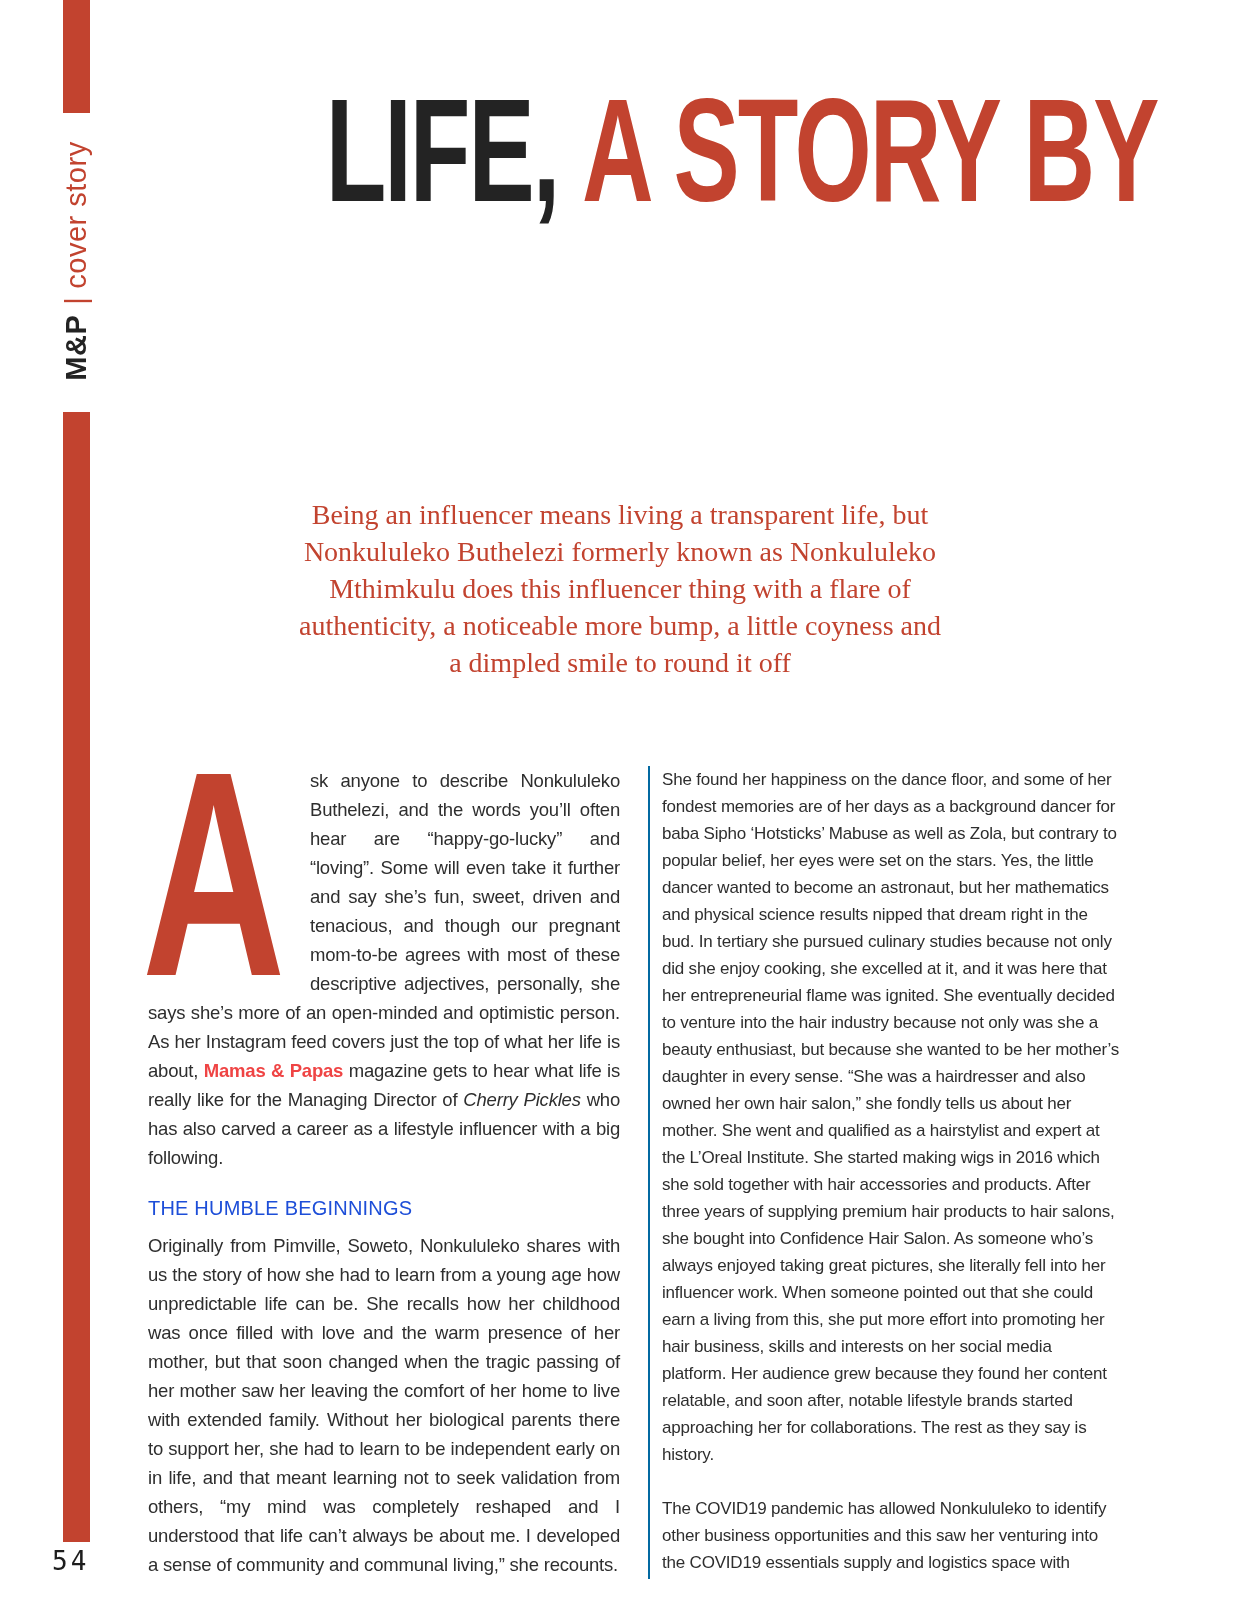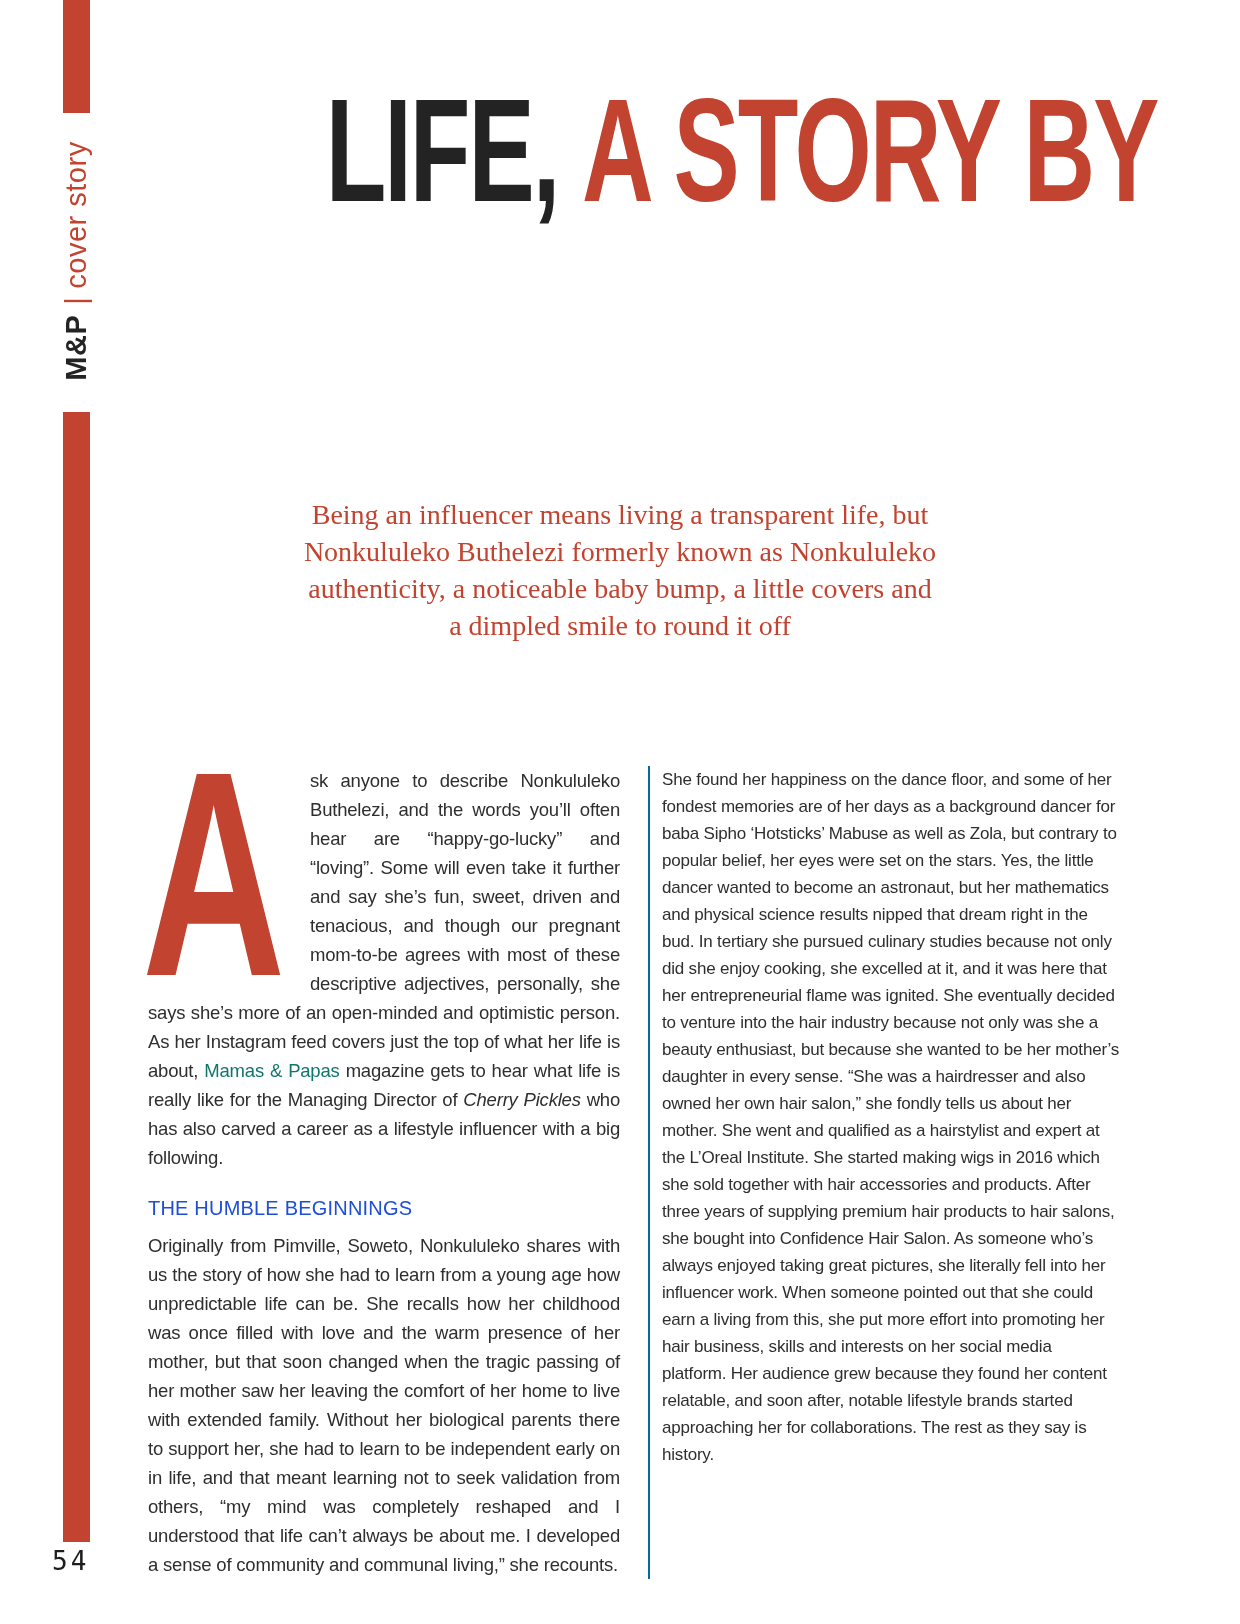--- a/index.html
+++ b/index.html
@@ -43,21 +43,21 @@
     margin-left:28px;flex:1;border-left:2px solid #0369a1;padding-left:12px;
     font-size:17px;line-height:27px;letter-spacing:-0.2px;color:#2e2e2e;
   }
   .col-left p,.col-right p{margin:0;}
   .col-right .para2{margin-top:27px;}
   .dropcap-box{float:left;width:152px;height:226px;position:relative;margin:6px 10px 0 0;}
   .dropcap-glyph{
     position:absolute;left:-6px;top:-44px;font-size:292px;line-height:1;font-weight:700;
     color:#c2432f;transform:scaleX(0.68);transform-origin:left top;
   }
-  .red-bold{color:#0f766e;font-weight:400;}
+  .red-bold{color:#ef4444;font-weight:700;}
   .ital{font-style:italic;}
   .section-heading{
     color:#1d4ed8;font-weight:400;font-size:20px;letter-spacing:.2px;
     margin:22px 0 8px 0;text-align:left;
   }
   
   .page-number{
     position:absolute;left:52px;top:1546px;
     font-family:"DejaVu Sans Mono",monospace;font-weight:400;font-size:26px;
     letter-spacing:3px;color:#1d1d1d;
@@ -78,37 +78,39 @@
 
   <div class="title">
     <div class="title-line">
       <span class="squeeze"><span class="t-black">LIFE,</span><span class="t-red">A STORY BY</span></span>
     </div>
   </div>
 
   <div class="standfirst">
     <div>Being an influencer means living a transparent life, but</div>
     <div>Nonkululeko Buthelezi formerly known as Nonkululeko</div>
-    <div>authenticity, a noticeable baby bump, a little covers and</div>
+    <div>Mthimkulu does this influencer thing with a flare of</div>
+    <div>authenticity, a noticeable more bump, a little coyness and</div>
     <div>a dimpled smile to round it off</div>
   </div>
 
   <div class="columns">
 
     <div class="col-left">
       <p class="para1">
         <span class="dropcap-box">
             <span class="dropcap-glyph">A</span>
           </span><span>sk anyone to describe Nonkululeko Buthelezi, and the words you’ll often hear are “happy-go-lucky” and “loving”. Some will even take it further and say she’s fun, sweet, driven and tenacious, and though our pregnant mom-to-be agrees with most of these descriptive adjectives, personally, she says she’s more of an open-minded and optimistic person. As her Instagram feed covers just the top of what her life is about, </span><span class="red-bold">Mamas &amp; Papas</span><span> magazine gets to hear what life is really like for the Managing Director of </span><span class="ital">Cherry Pickles</span><span> who has also carved a career as a lifestyle influencer with a big following.</span>
       </p>
       <div class="section-heading">THE HUMBLE BEGINNINGS</div>
       <p class="para2">Originally from Pimville, Soweto, Nonkululeko shares with us the story of how she had to learn from a young age how unpredictable life can be. She recalls how her childhood was once filled with love and the warm presence of her mother, but that soon changed when the tragic passing of her mother saw her leaving the comfort of her home to live with extended family. Without her biological parents there to support her, she had to learn to be independent early on in life, and that meant learning not to seek validation from others, “my mind was completely reshaped and I understood that life can’t always be about me. I developed a sense of community and communal living,” she recounts.</p>
     </div>
 
     <div class="col-right">
       <p class="para1">She found her happiness on the dance floor, and some of her fondest memories are of her days as a background dancer for baba Sipho ‘Hotsticks’ Mabuse as well as Zola, but contrary to popular belief, her eyes were set on the stars. Yes, the little dancer wanted to become an astronaut, but her mathematics and physical science results nipped that dream right in the bud. In tertiary she pursued culinary studies because not only did she enjoy cooking, she excelled at it, and it was here that her entrepreneurial flame was ignited. She eventually decided to venture into the hair industry because not only was she a beauty enthusiast, but because she wanted to be her mother’s daughter in every sense. “She was a hairdresser and also owned her own hair salon,” she fondly tells us about her mother. She went and qualified as a hairstylist and expert at the L’Oreal Institute. She started making wigs in 2016 which she sold together with hair accessories and products. After three years of supplying premium hair products to hair salons, she bought into Confidence Hair Salon. As someone who’s always enjoyed taking great pictures, she literally fell into her influencer work. When someone pointed out that she could earn a living from this, she put more effort into promoting her hair business, skills and interests on her social media platform. Her audience grew because they found her content relatable, and soon after, notable lifestyle brands started approaching her for collaborations. The rest as they say is history.</p>
+      <p class="para2">The COVID19 pandemic has allowed Nonkululeko to identify other business opportunities and this saw her venturing into the COVID19 essentials supply and logistics space with</p>
     </div>
 
   </div>
 
   <div class="page-number">54</div>
 
 </div>
 
 </body></html>

